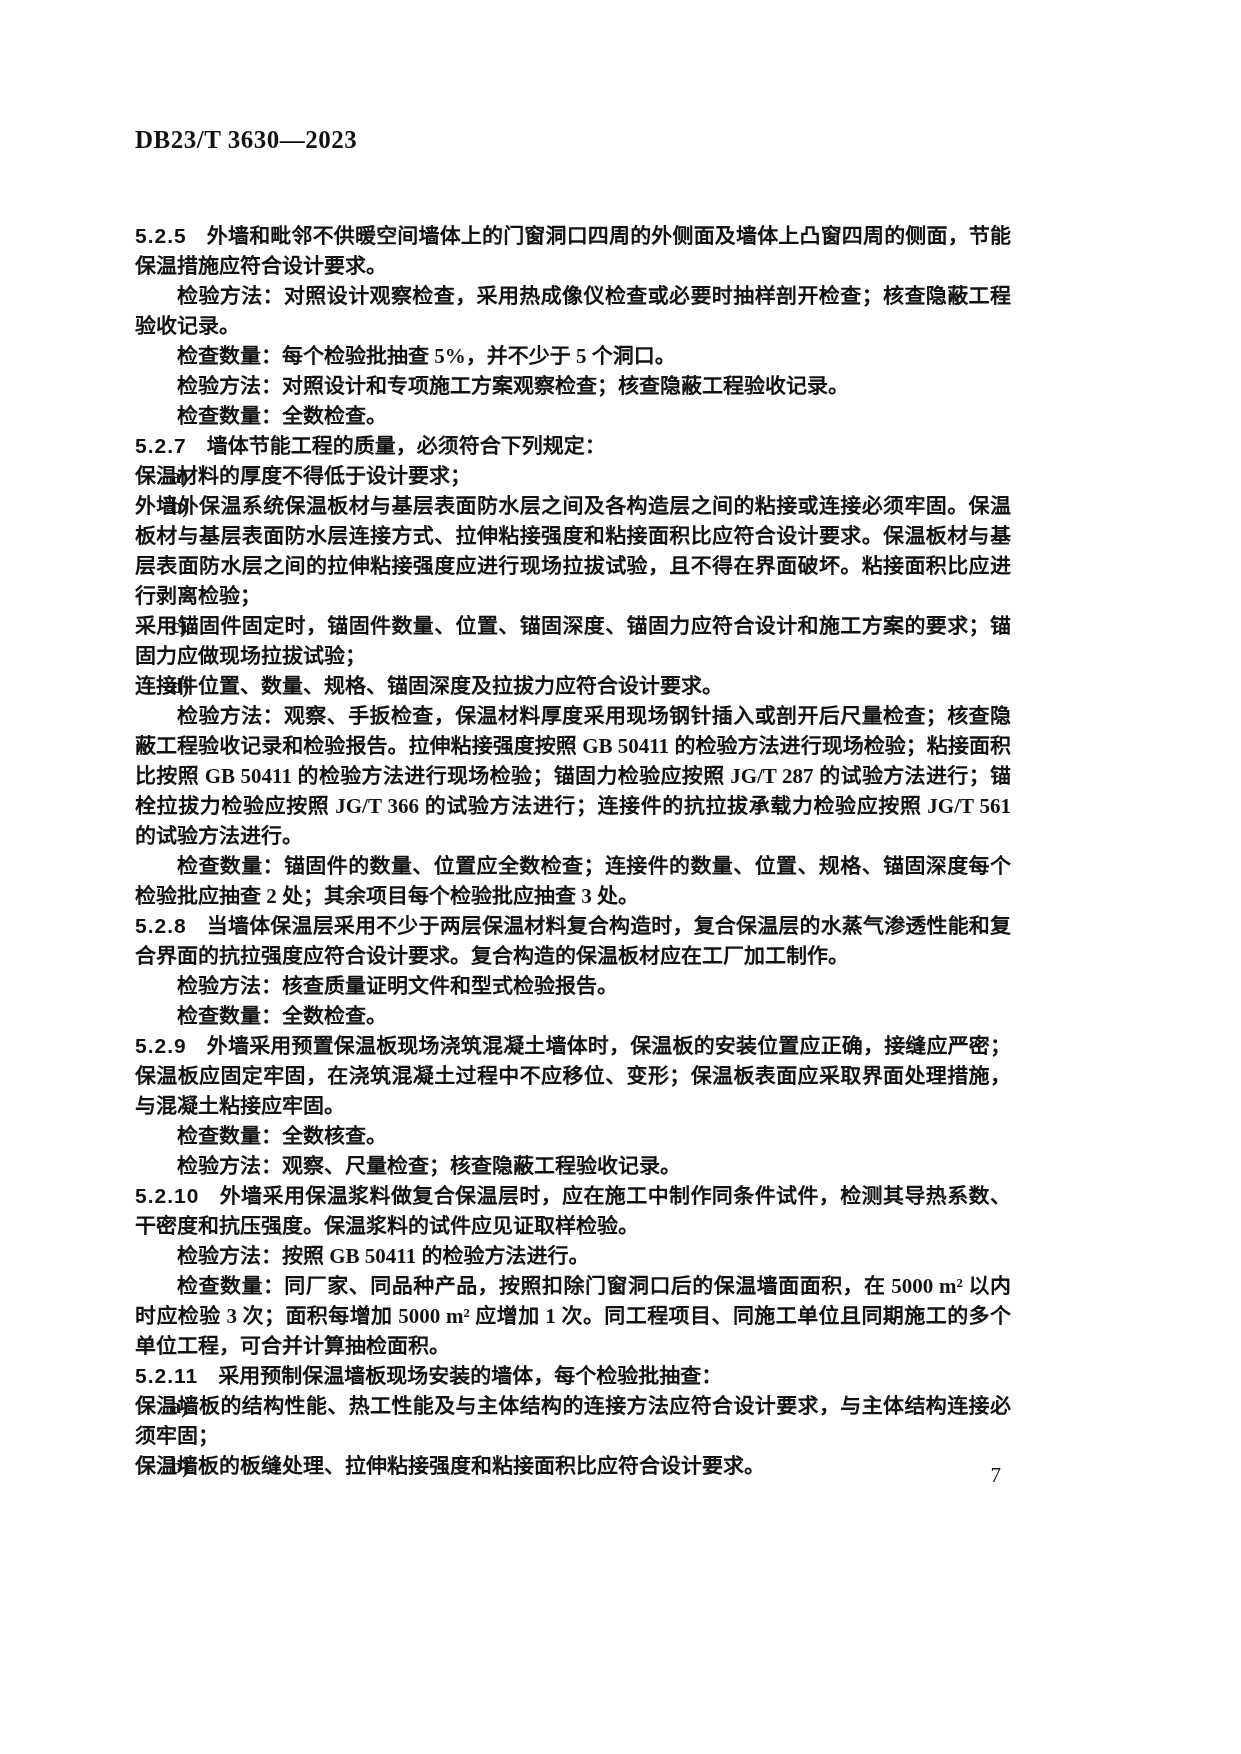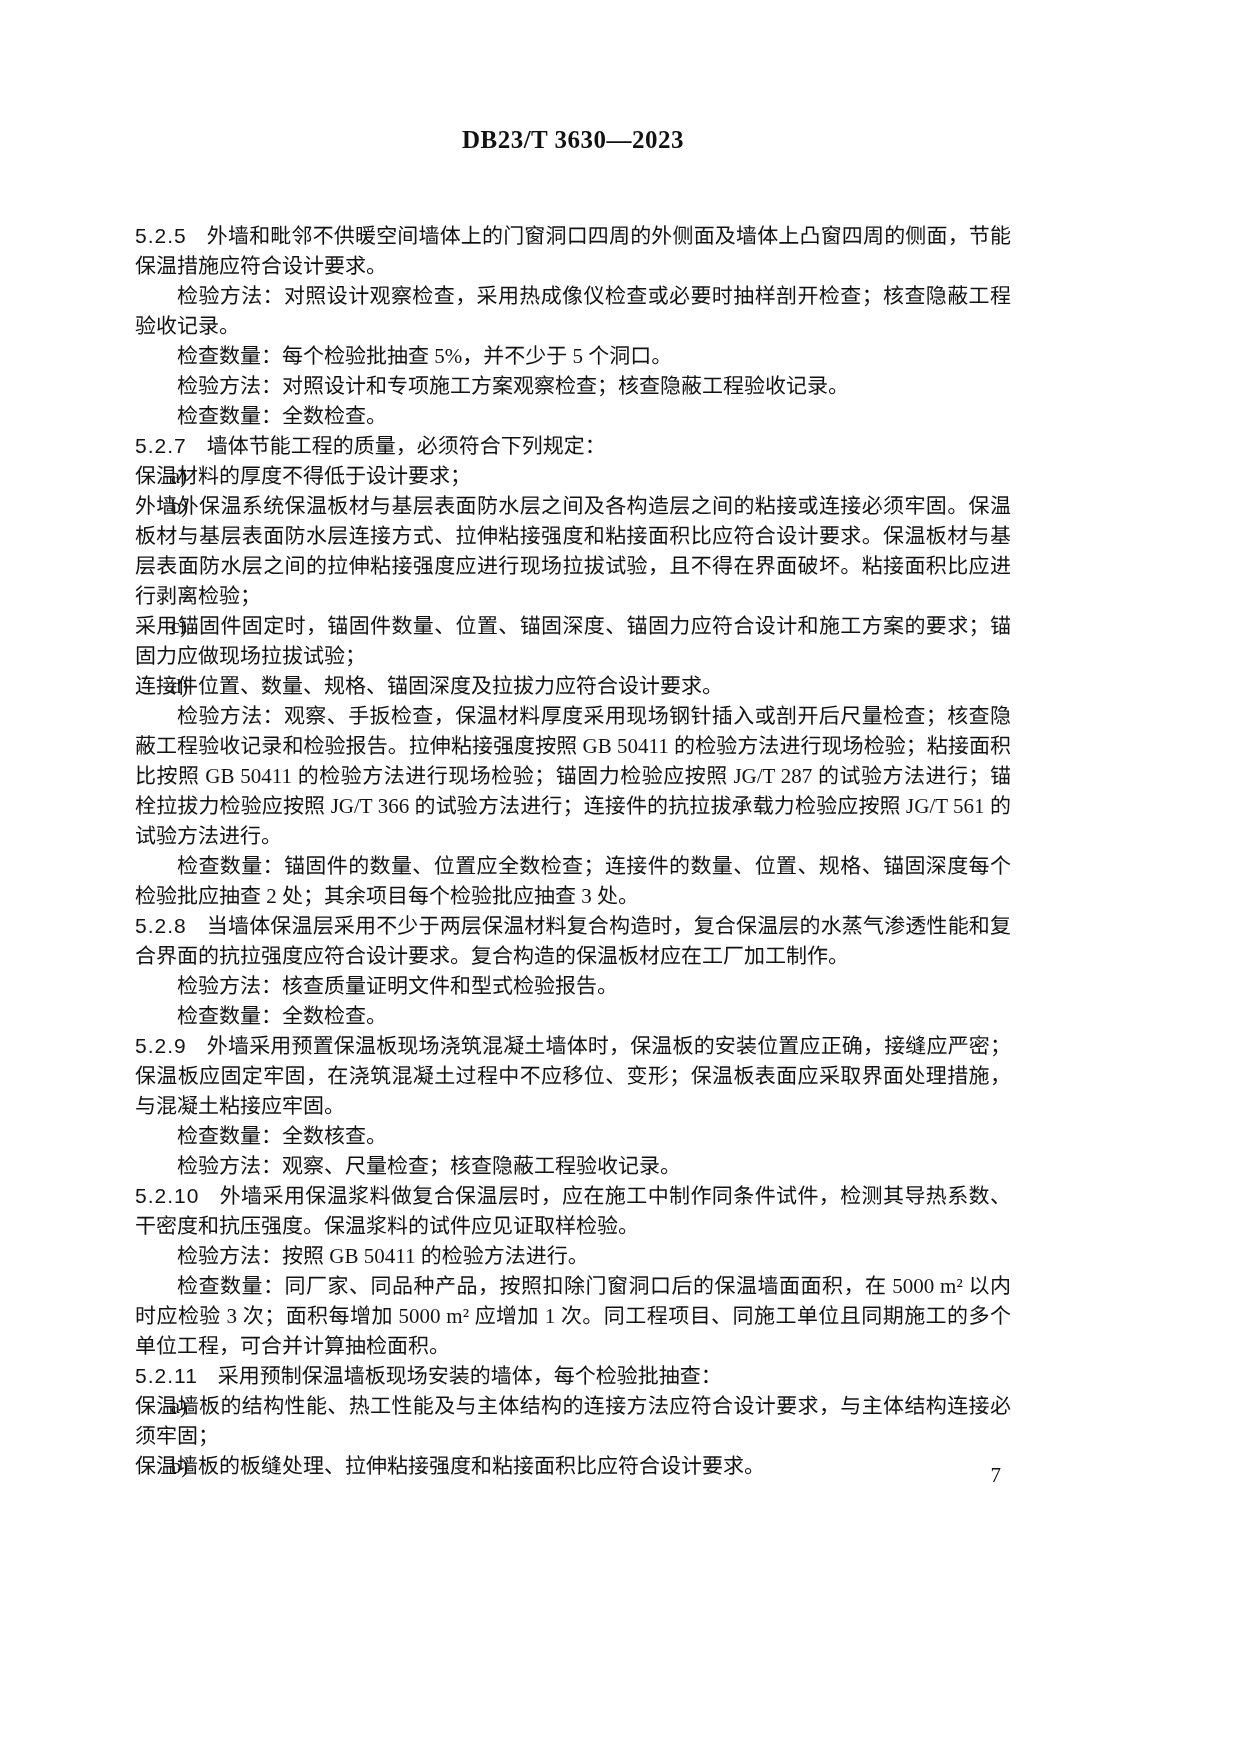--- a/index.html
+++ b/index.html
@@ -11,36 +11,36 @@
     background: #ffffff;
     font-family: "Liberation Serif", "DejaVu Serif", serif;
     color: #121212;
     overflow: hidden;
   }
   .doc-header {
     position: absolute;
     top: 126px;
     left: 135px;
     width: 876px;
-    text-align: center;
+    text-align: left;
     font-size: 25px;
     font-weight: bold;
     letter-spacing: 0.5px;
     font-family: "Liberation Serif", "DejaVu Serif", serif;
   }
   .content {
     position: absolute;
     top: 221px;
     left: 135px;
     width: 876px;
     font-size: 21px;
     line-height: 30px;
     text-align: justify;
   }
-  .content p { margin: 0; padding: 0; }
+  .content p { margin: 0; padding: 0; font-weight: bold; }
   .para { text-align: justify; }
   
   .clause .num {
     font-family: "Liberation Sans", "DejaVu Sans", sans-serif;
     letter-spacing: 1px;
     margin-right: 0.95em;
     white-space: nowrap;
   }
   
   .indent { text-indent: 2em; }

